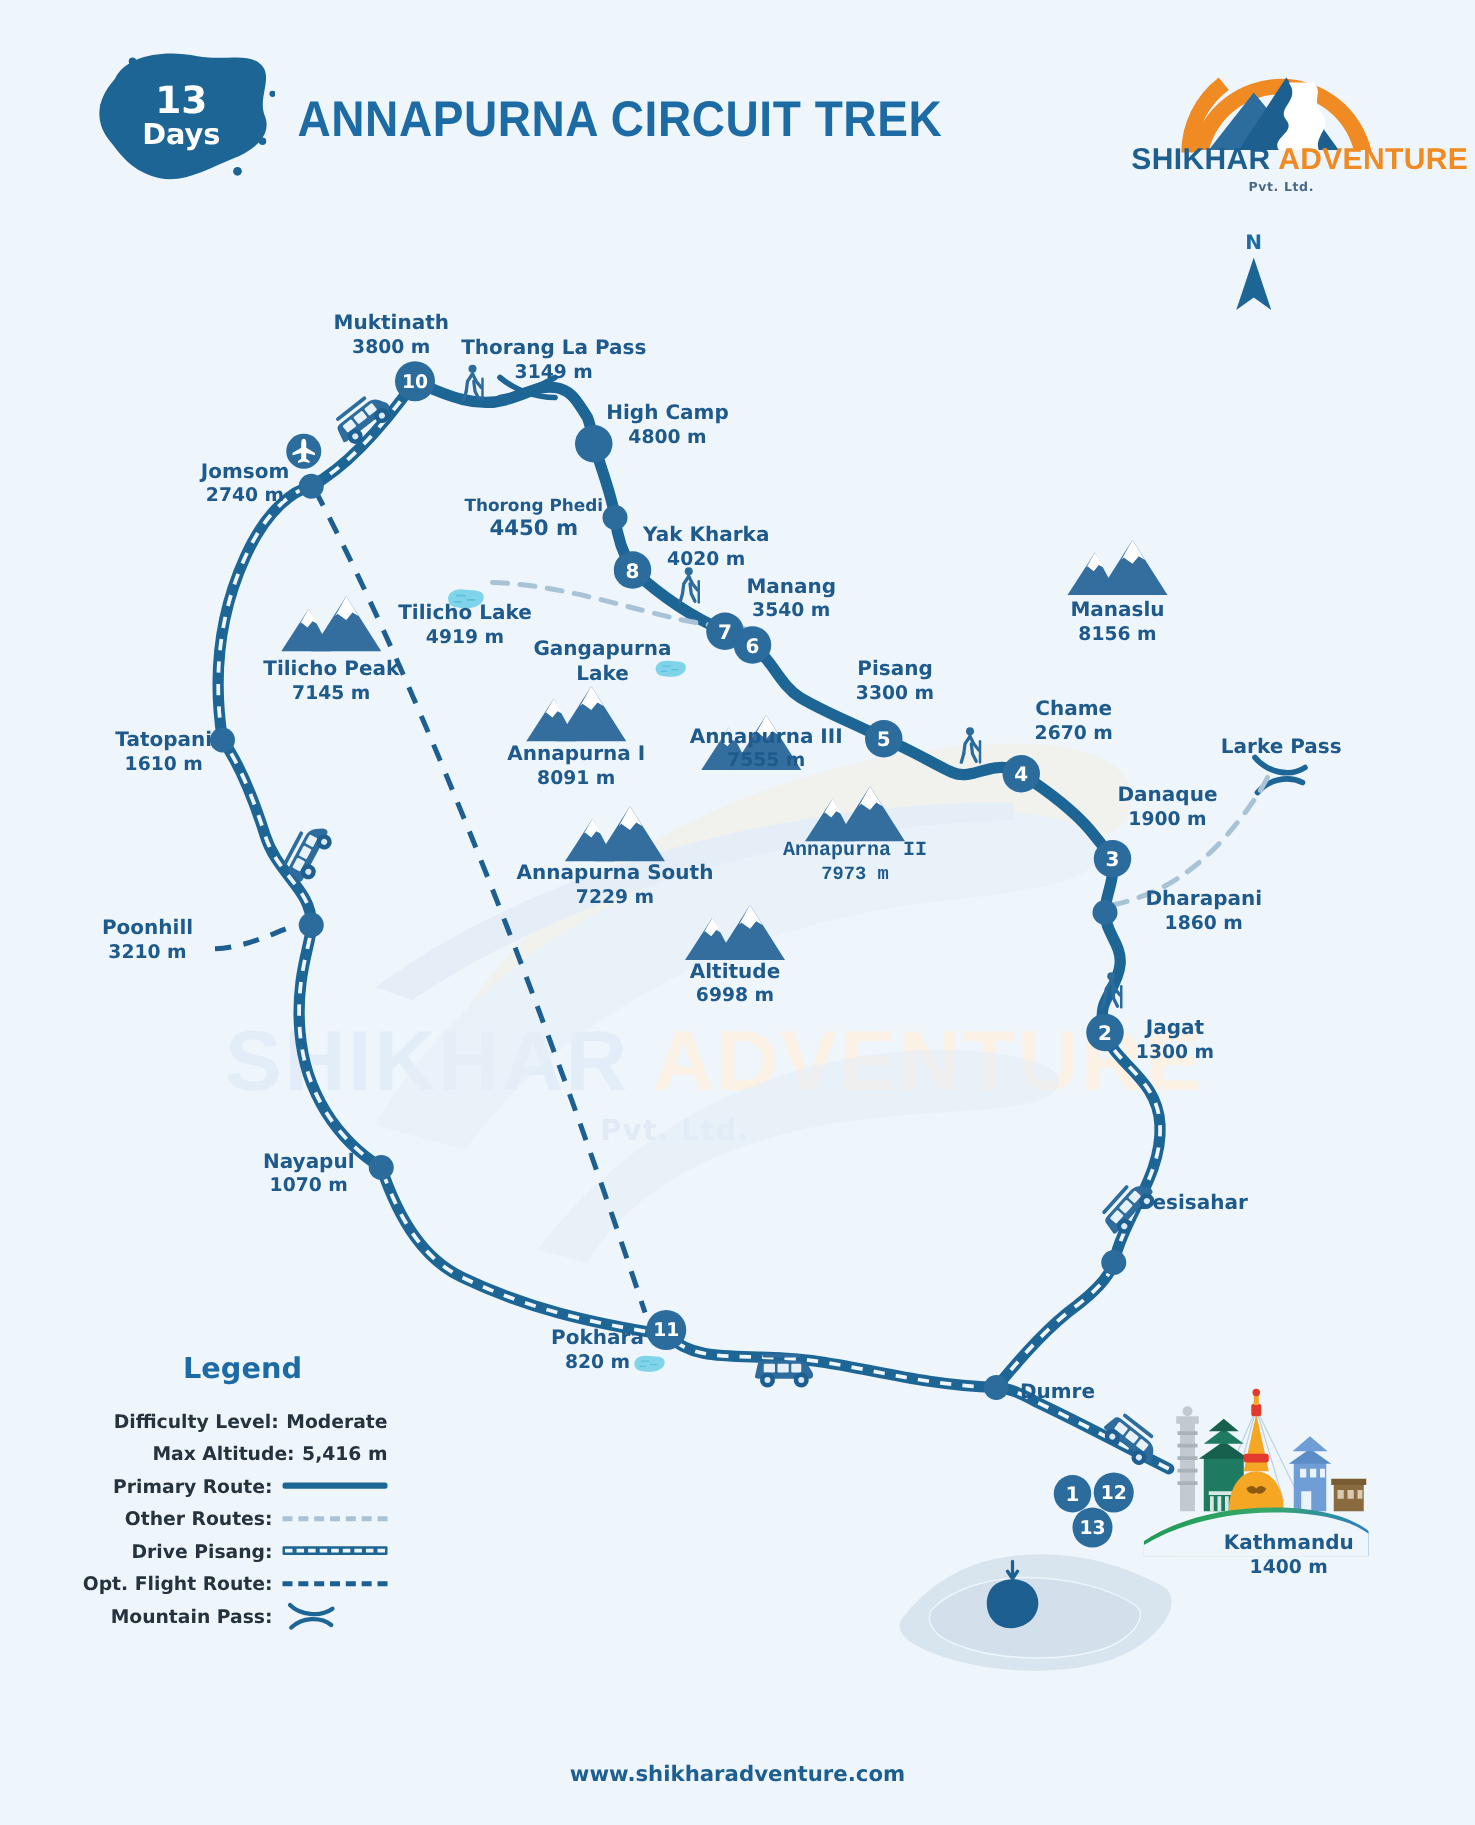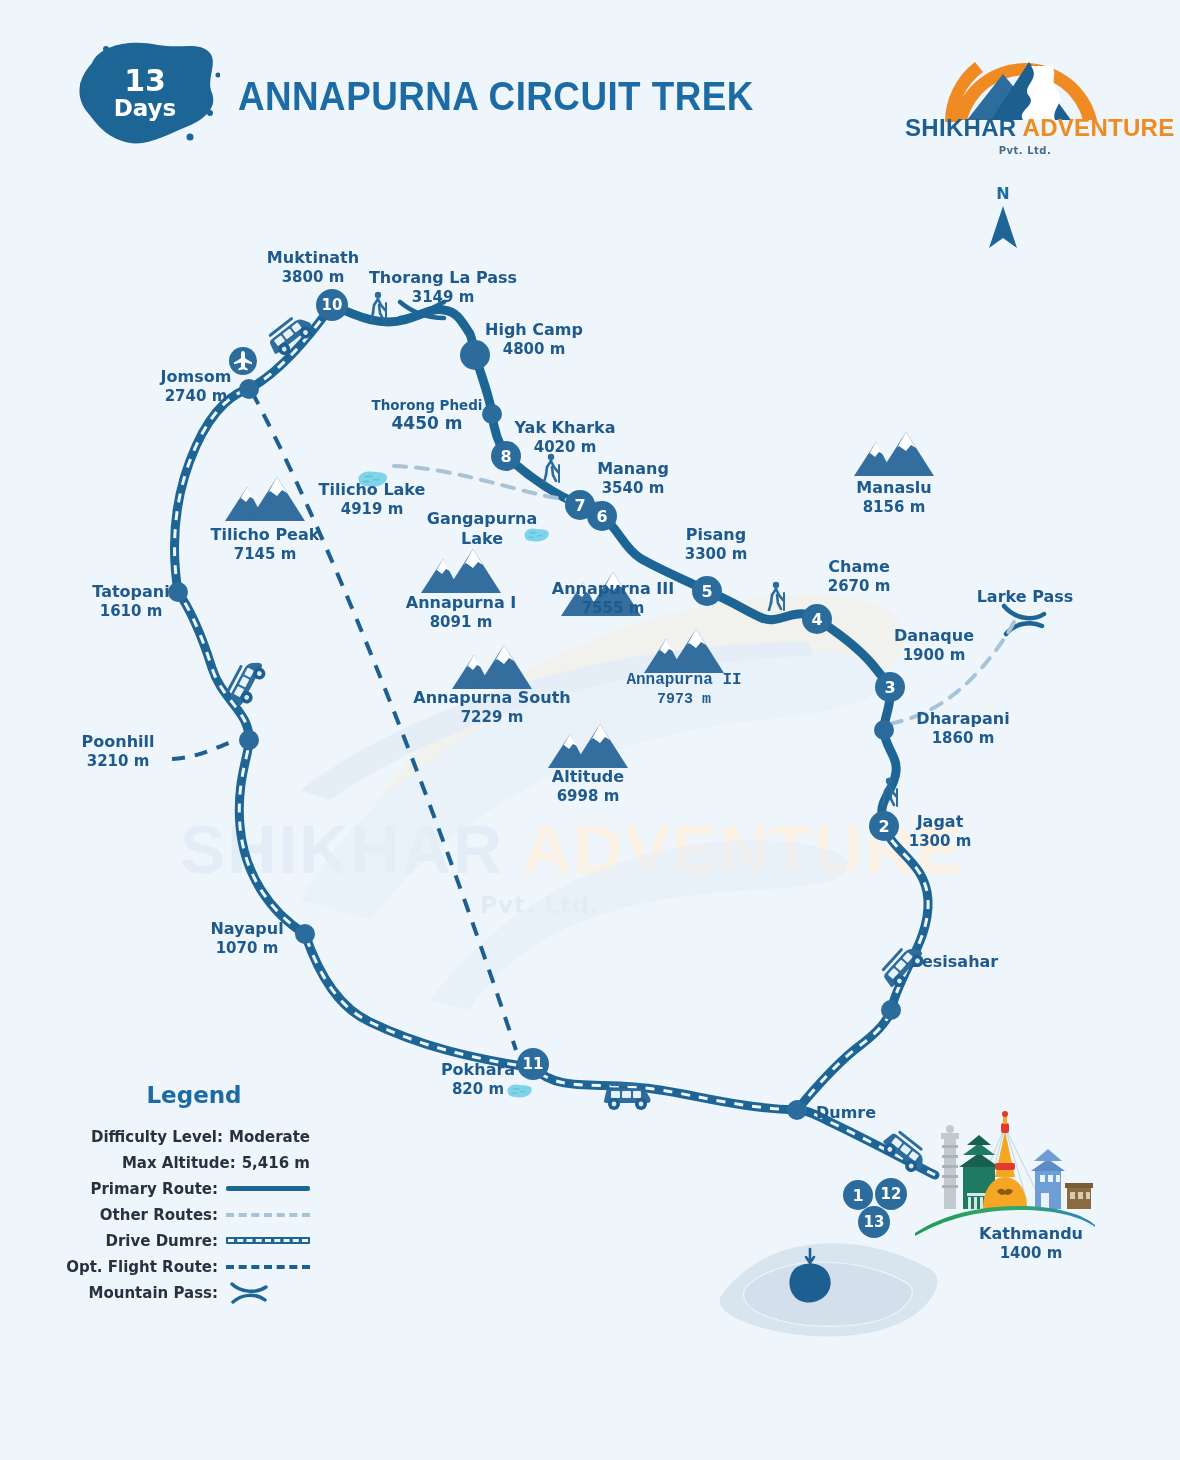--- a/index.html
+++ b/index.html
@@ -637,21 +637,21 @@
             <span class="sw-primary"></span>
           </span>
         </div>
         <div class="legend-row">
           <span class="legend-label">Other Routes:</span>
           <span class="legend-swatch">
             <span class="sw-other"></span>
           </span>
         </div>
         <div class="legend-row">
-          <span class="legend-label">Drive Dumre:</span>
+          <span class="legend-label">Drive Pisang:</span>
           <span class="legend-swatch">
             <span class="sw-drive"></span>
           </span>
         </div>
         <div class="legend-row">
           <span class="legend-label">Opt. Flight Route:</span>
           <span class="legend-swatch">
             <span class="sw-flight"></span>
           </span>
         </div>
@@ -660,13 +660,14 @@
           <span class="legend-swatch">
             <svg width="44" height="26" viewBox="0 0 44 26">
               <path d="M6 4 C14 12, 30 14, 40 7" stroke="#1d6595" stroke-width="3.4" fill="none" stroke-linecap="round"></path>
               <path d="M7 22 C16 14, 30 13, 39 20" stroke="#1d6595" stroke-width="3.4" fill="none" stroke-linecap="round"></path>
             </svg>
           </span>
         </div>
       </div>
   </div>
 
+  <div class="footer">www.shikharadventure.com</div>
 </div>
 
 </body></html>

